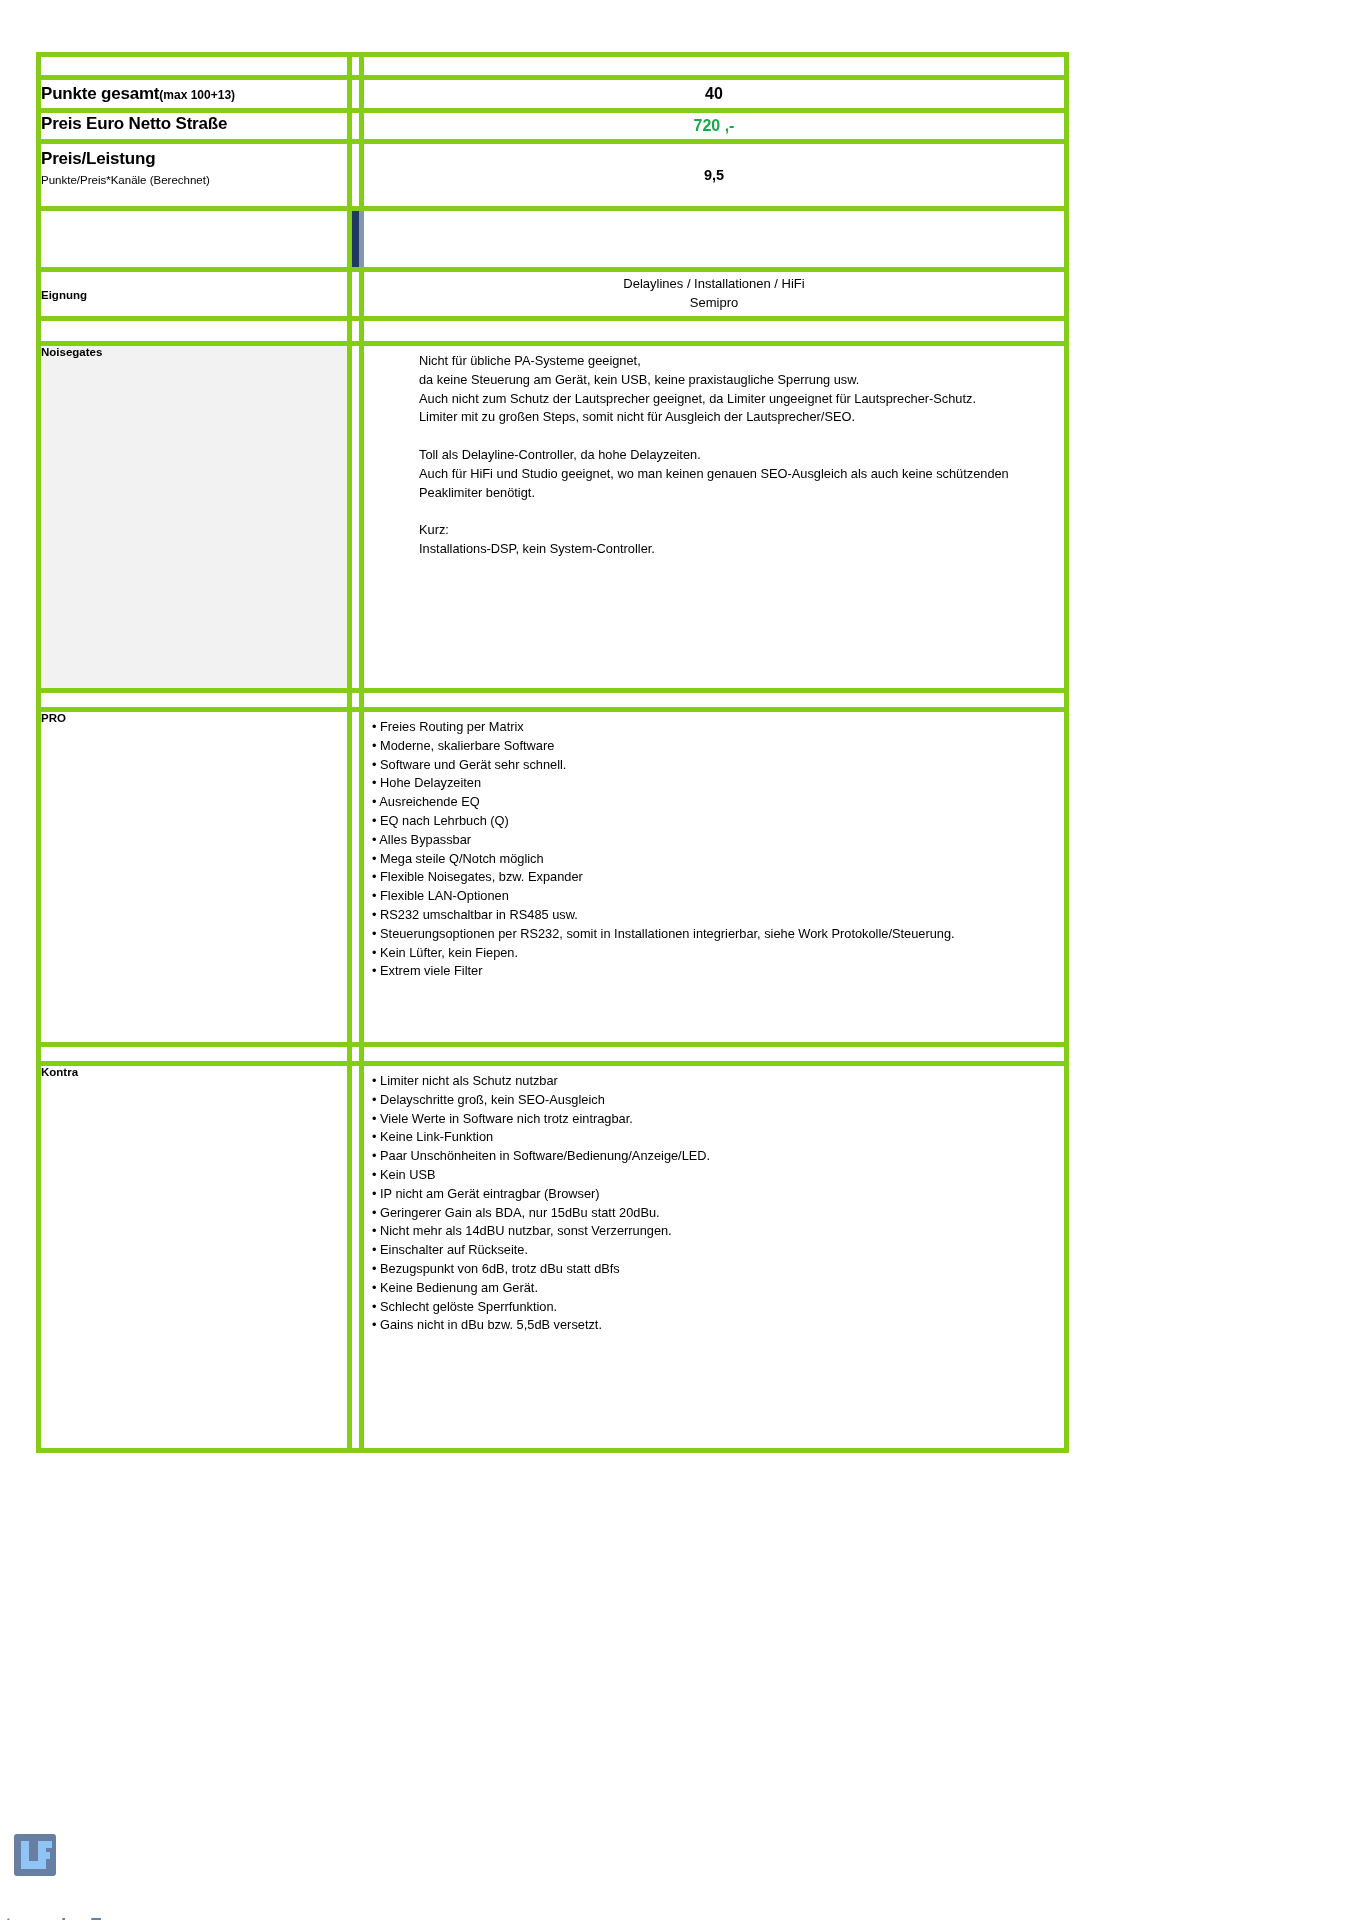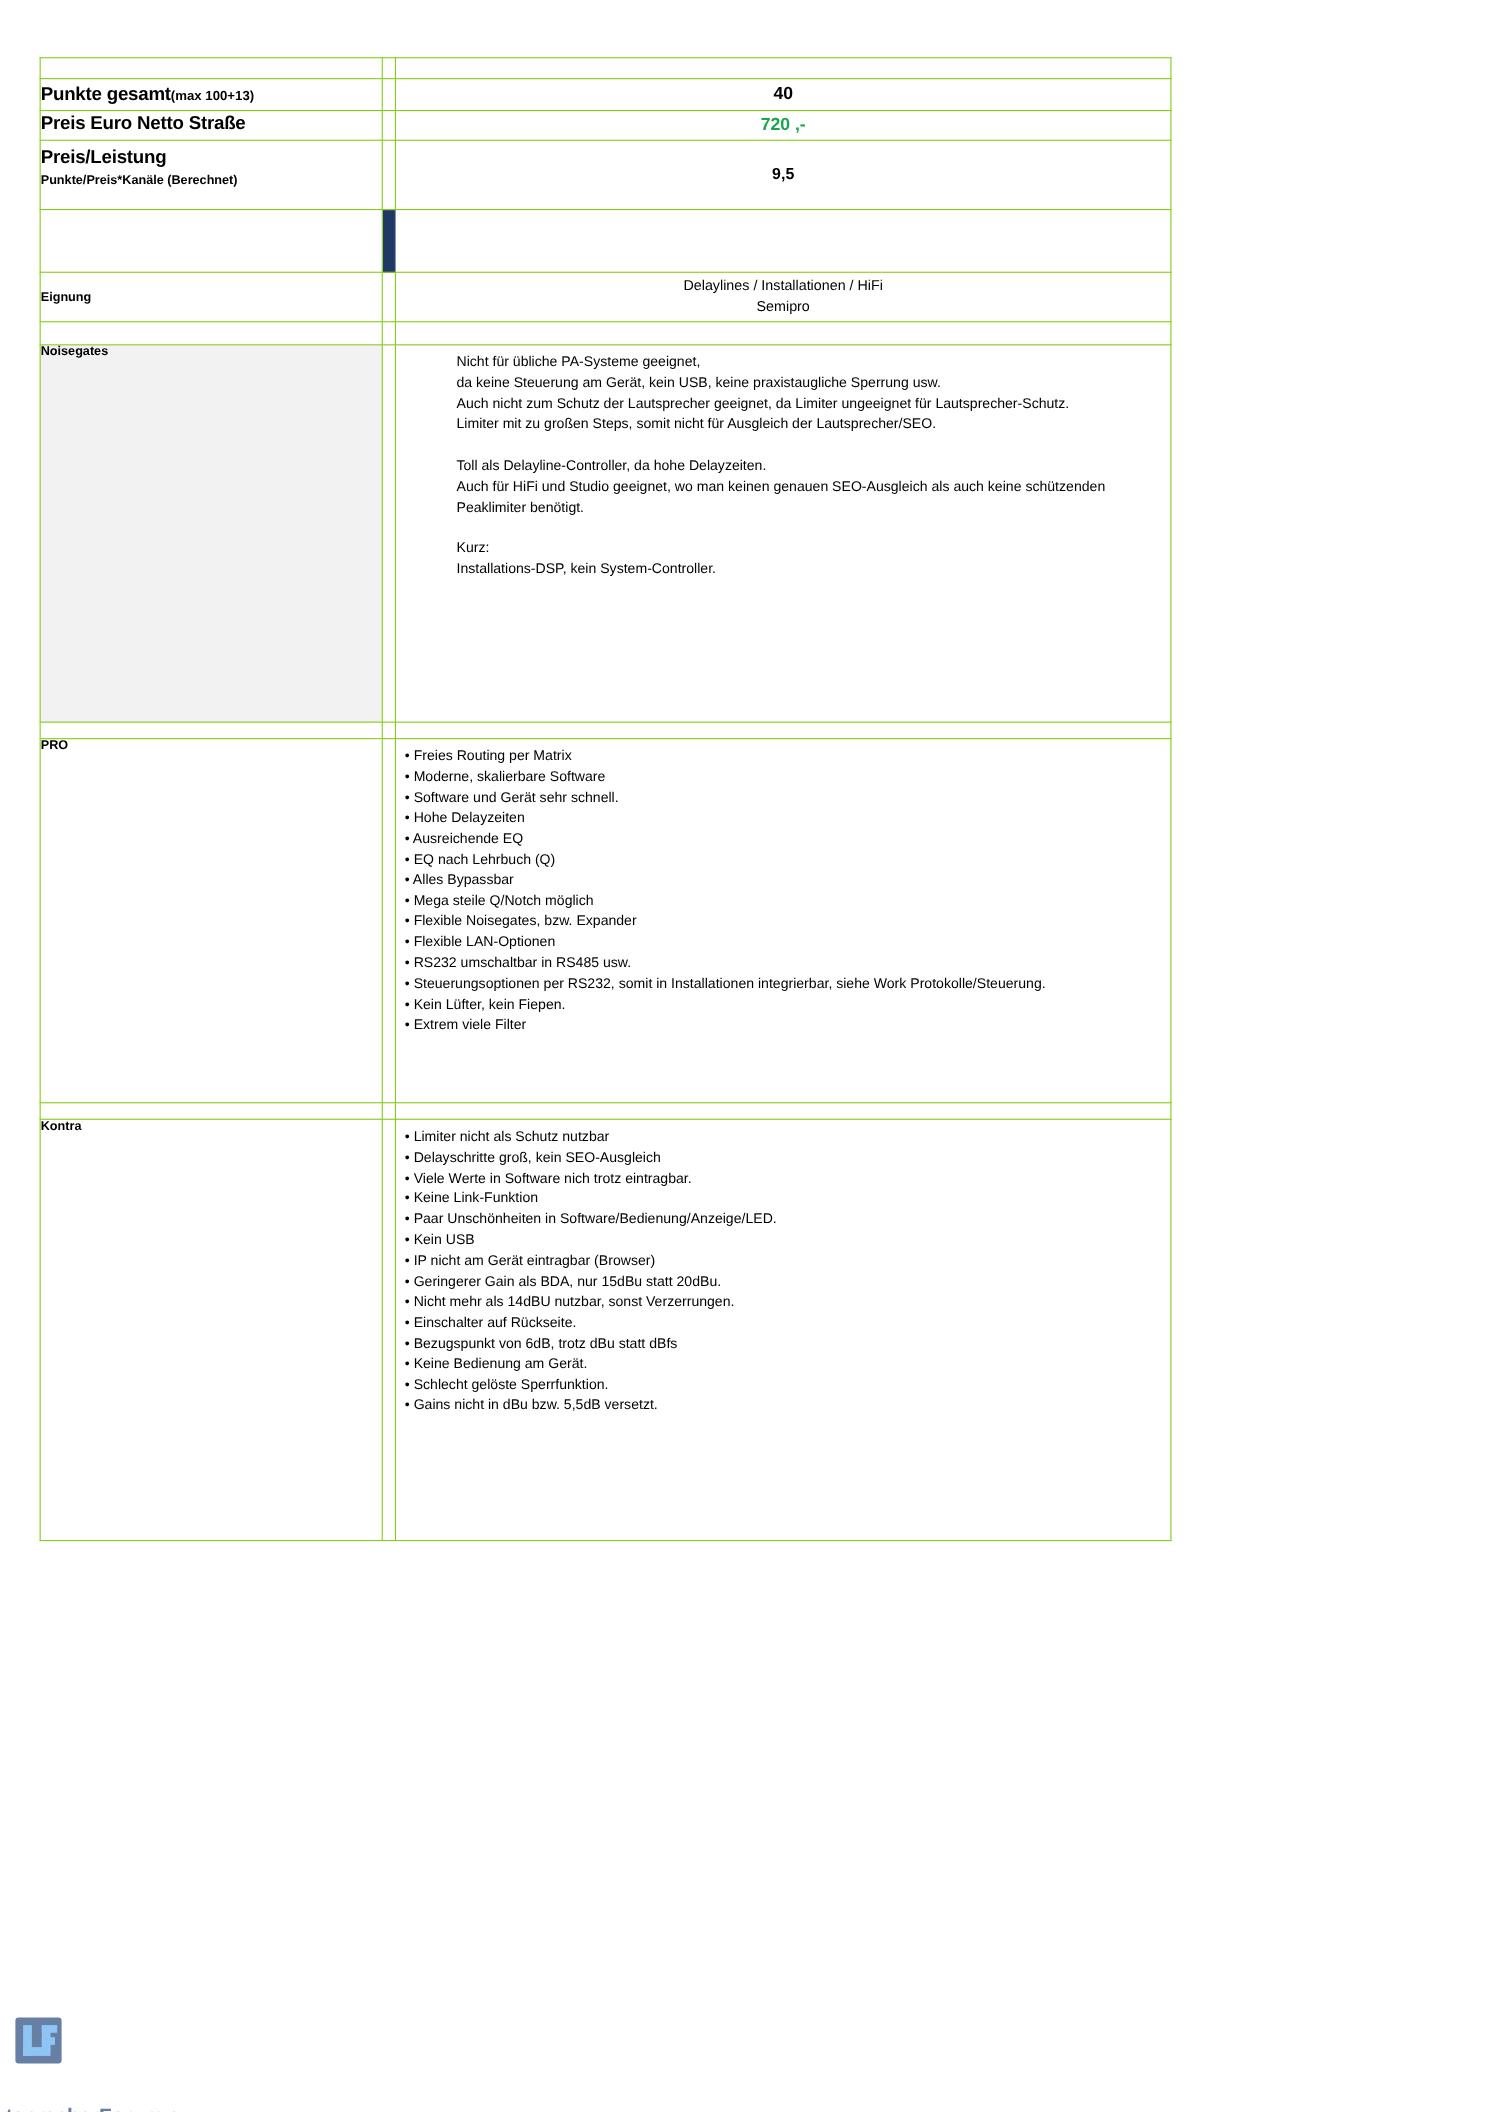--- a/index.html
+++ b/index.html
@@ -22,42 +22,42 @@
     top: 52px;
     width: 1028px;
   }
 
   table.grid {
     border-collapse: collapse;
     table-layout: fixed;
     width: 1028px;
   }
   table.grid td {
-    border: 1px solid #84cc16;
+    border: 5px solid #84cc16;
     vertical-align: top;
     padding: 0;
     background: #ffffff;
   }
 
   col.c-label { width: 311px; }
   col.c-gap   { width: 12px; }
   col.c-val   { width: 705px; }
 
   
   .pad-l { padding: 2px 6px 2px 6px; }
 
   .title-big {
     font-size: 17px;
     font-weight: bold;
     line-height: 1.25;
     letter-spacing: -0.2px;
   }
   .title-sub {
     font-size: 11.5px;
-    font-weight: bold;
+    font-weight: normal;
     line-height: 1.2;
   }
   .title-small-inline {
     font-size: 12px;
     font-weight: bold;
   }
   .val-big {
     font-size: 16px;
     font-weight: bold;
     text-align: center;

